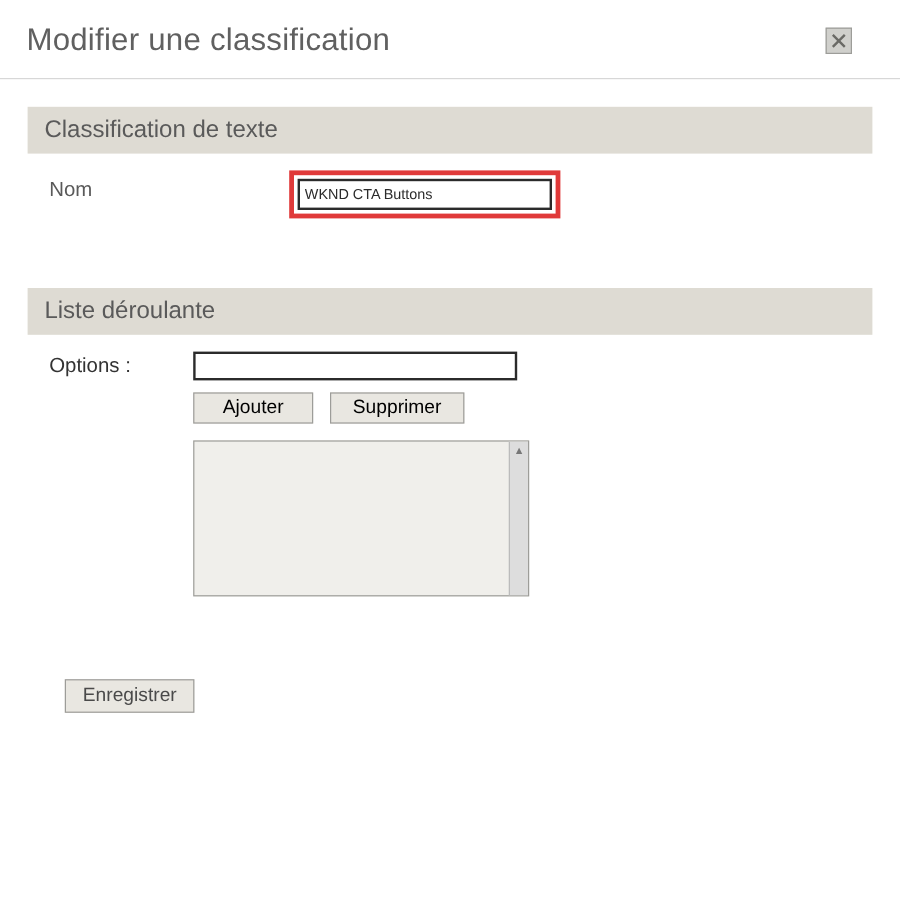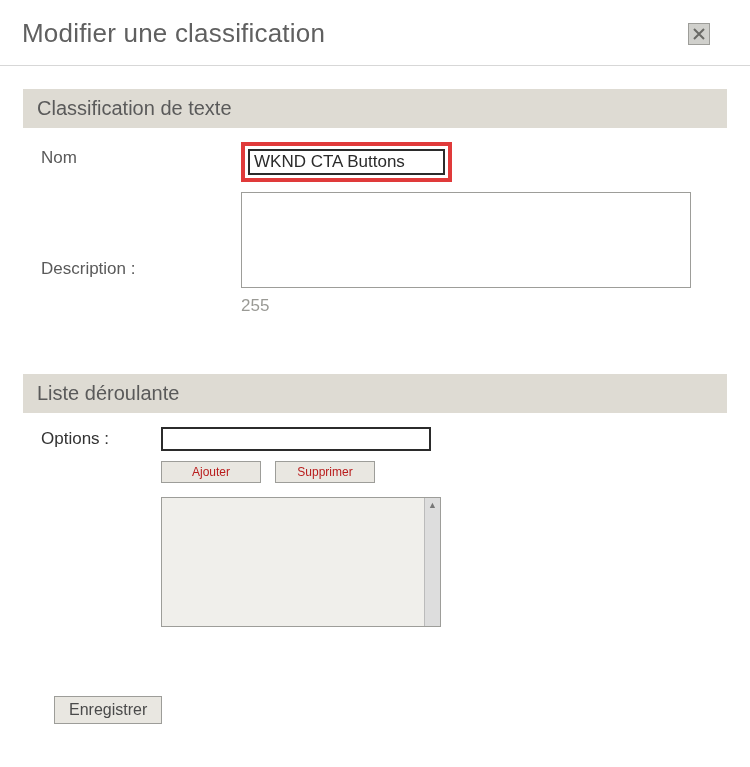--- a/index.html
+++ b/index.html
@@ -69,24 +69,24 @@
       font-size: 17px;
       color: #333;
       padding-top: 2px;
     }
     .highlight-wrap {
       border: 4px solid #e03a3a;
       padding: 3px;
       display: inline-block;
     }
     .text-input {
-      width: 197px;
+      width: 212px;
       height: 26px;
       border: 2px solid #2b2b2b;
-      font-size: 17px;
+      font-size: 12px;
       padding: 1px 4px;
       color: #2b2b2b;
       font-weight: 400;
     }
     .textarea-desc {
       width: 450px;
       height: 96px;
       border: 1px solid #9d9d99;
       resize: none;
       font-family: inherit;
@@ -103,22 +103,22 @@
       height: 24px;
       border: 2px solid #2b2b2b;
       font-size: 14px;
       padding: 1px 4px;
     }
     .btn-row { margin-top: 8px; margin-left: 120px; display: flex; gap: 14px; }
     .btn {
       border: 1px solid #9d9d99;
       background: #e9e7e1;
       padding: 3px 18px;
-      font-size: 12px;
-      color: #b91c1c;
+      font-size: 16px;
+      color: #000000;
       cursor: pointer;
       min-width: 100px;
     }
     .listbox {
       margin-top: 14px;
       margin-left: 120px;
       width: 280px;
       height: 130px;
       border: 1px solid #9d9d99;
       background: #f0efeb;
@@ -166,27 +166,20 @@
     <div class="section-header">Classification de texte</div>
     <div class="section-body">
 
       <div class="row">
         <div class="row-label">Nom</div>
         <div class="highlight-wrap">
           <input type="text" class="text-input" value="WKND CTA Buttons" style="">
         </div>
       </div>
 
-      <div class="row" style="align-items:center;">
-        <div class="row-label" style="padding-top:30px;">Description :</div>
-        <div>
-          <textarea class="textarea-desc" style=""></textarea>
-          <div class="char-count">255</div>
-        </div>
-      </div>
 
     </div>
   </div>
 
   <div class="section">
     <div class="section-header">Liste déroulante</div>
     <div class="section-body">
 
       <div class="row">
         <div class="row-label-opt">Options :</div>

